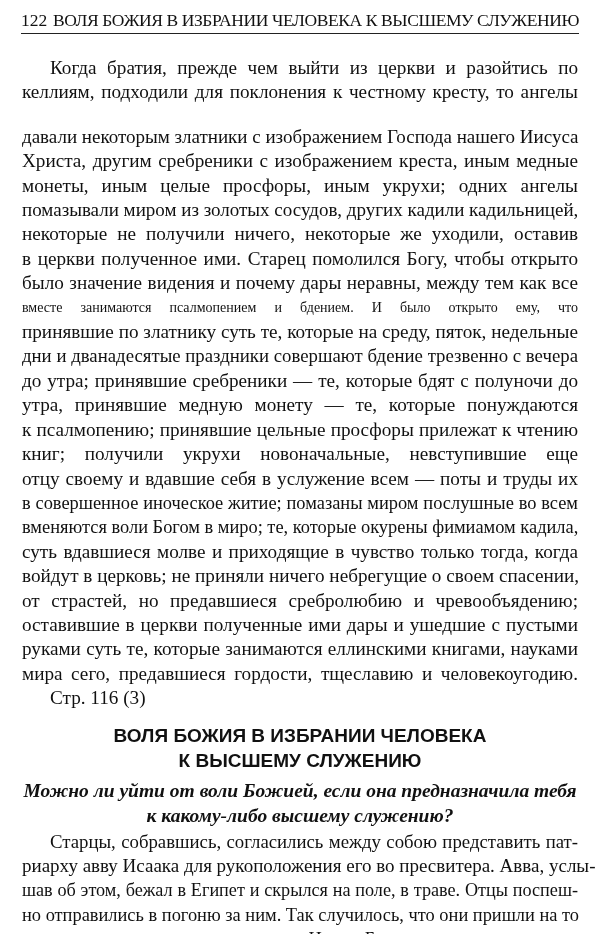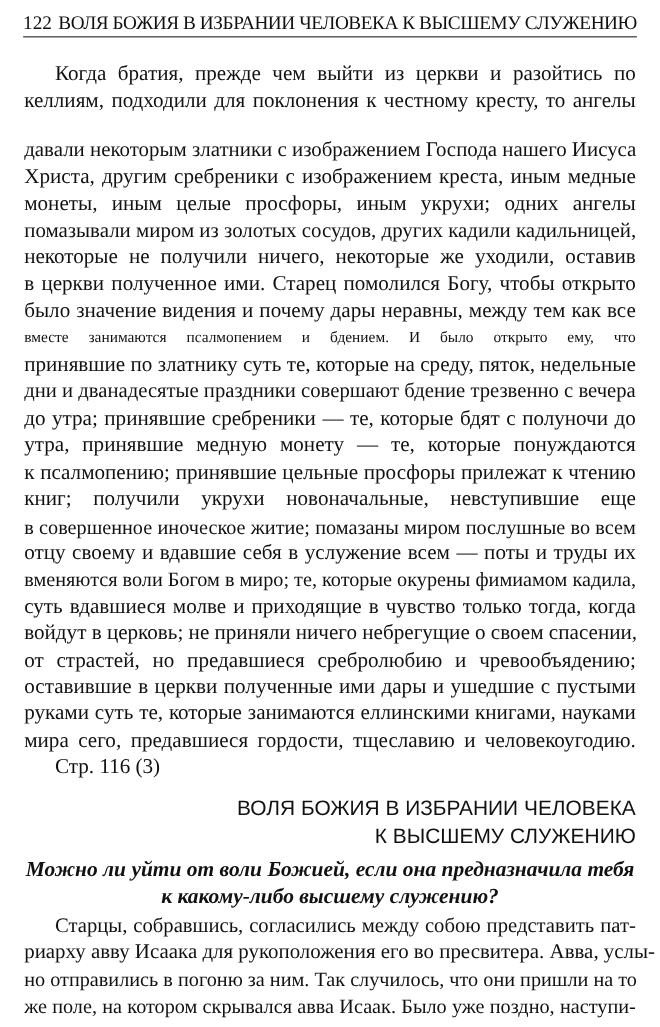--- a/index.html
+++ b/index.html
@@ -15,22 +15,22 @@
     .running-head .title { flex: 1; text-align: right; letter-spacing: -0.4px; white-space: nowrap; }
     .body {
       position: absolute; left: 22px; top: 56px; width: 556px;
       font-family: "Liberation Serif", serif; font-size: 19.2px; line-height: 24.4px;
     }
     .para { margin: 0; text-align: justify; text-align-last: justify; }
     .para .ln { display: block; text-align: justify; text-align-last: justify; white-space: nowrap; }
     .para .ln.indent { padding-left: 28px; }
     .source { margin: 0; padding-left: 28px; }
     .heading {
-      margin: 12px 0 0 0; text-align: right;
-      font-family: "Liberation Sans", sans-serif; font-size: 19px; line-height: 25px;
+      margin: 12px 0 0 0; text-align: center;
+      font-family: "Liberation Sans", sans-serif; font-size: 19px; line-height: 25px; font-weight: bold;
     }
     .question {
       margin: 5px 0 0 0; font-style: italic; font-weight: bold;
       font-family: "Liberation Serif", serif; font-size: 19.5px; line-height: 25px;
     }
     .question .ln { display: block; white-space: nowrap; text-align: center; }
     .para2 { margin: 2px 0 0 0; }
   </style>
 </head>
 <body>
@@ -54,22 +54,22 @@
       <span class="ln">некоторые не получили ничего, некоторые же уходили, оставив</span>
       <span class="ln">в церкви полученное ими. Старец помолился Богу, чтобы открыто</span>
       <span class="ln">было значение видения и почему дары неравны, между тем как все</span>
       <span class="ln" style="font-size: 14px;">вместе занимаются псалмопением и бдением. И было открыто ему, что</span>
       <span class="ln">принявшие по златнику суть те, которые на среду, пяток, недельные</span>
       <span class="ln" style="font-size: 18.8px;">дни и дванадесятые праздники совершают бдение трезвенно с вечера</span>
       <span class="ln">до утра; принявшие сребреники — те, которые бдят с полуночи до</span>
       <span class="ln">утра, принявшие медную монету — те, которые понуждаются</span>
       <span class="ln">к псалмопению; принявшие цельные просфоры прилежат к чтению</span>
       <span class="ln">книг; получили укрухи новоначальные, невступившие еще</span>
+      <span class="ln">отцу своему и вдавшие себя в услужение всем — поты и труды их</span>
       <span class="ln" style="font-size: 18.4px;">в совершенное иноческое житие; помазаны миром послушные во всем</span>
-      <span class="ln">отцу своему и вдавшие себя в услужение всем — поты и труды их</span>
       <span class="ln" style="font-size: 18.4px;">вменяются воли Богом в миро; те, которые окурены фимиамом кадила,</span>
       <span class="ln">суть вдавшиеся молве и приходящие в чувство только тогда, когда</span>
       <span class="ln">войдут в церковь; не приняли ничего небрегущие о своем спасении,</span>
       <span class="ln">от страстей, но предавшиеся сребролюбию и чревообъядению;</span>
       <span class="ln">оставившие в церкви полученные ими дары и ушедшие с пустыми</span>
       <span class="ln">руками суть те, которые занимаются еллинскими книгами, науками</span>
       <span class="ln">мира сего, предавшиеся гордости, тщеславию и человекоугодию.</span>
     </p>
     <p class="source">Стр. 116 (3)</p>
 
@@ -79,18 +79,19 @@
     </div>
 
     <div class="question">
       <span class="ln">Можно ли уйти от воли Божией, если она предназначила тебя</span>
       <span class="ln">к какому-либо высшему служению?</span>
     </div>
 
     <p class="para para2">
       <span class="ln indent" style="font-size: 18.8px;">Старцы, собравшись, согласились между собою представить пат-</span>
       <span class="ln" style="font-size: 19px;">риарху авву Исаака для рукоположения его во пресвитера. Авва, услы-</span>
+      <span class="ln" style="font-size: 18.2px;">шав об этом, бежал в Египет и скрылся на поле, в траве. Отцы поспеш-</span>
       <span class="ln" style="font-size: 18.4px;">но отправились в погоню за ним. Так случилось, что они пришли на то</span>
       <span class="ln" style="font-size: 18.4px;">же поле, на котором скрывался авва Исаак. Было уже поздно, наступи-</span>
     </p>
 
   </div>
 </div>
 
 </body></html>

